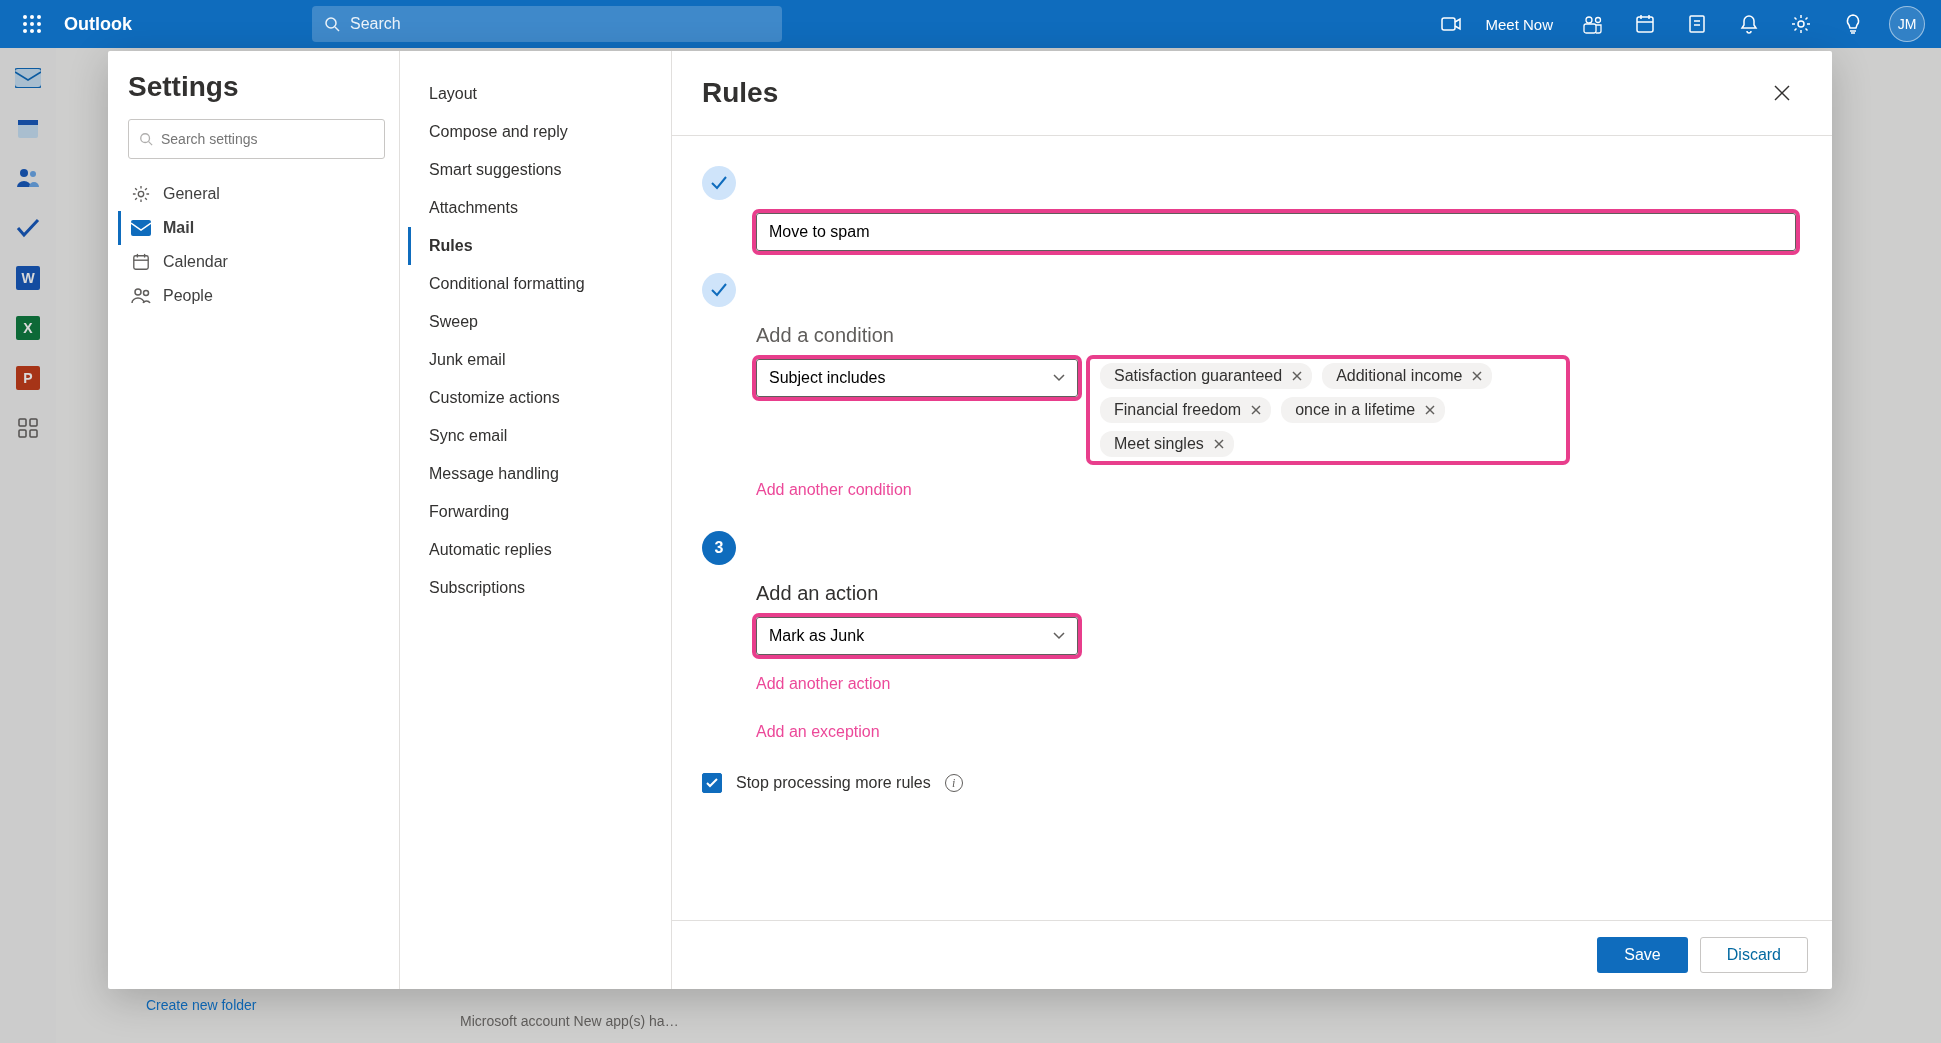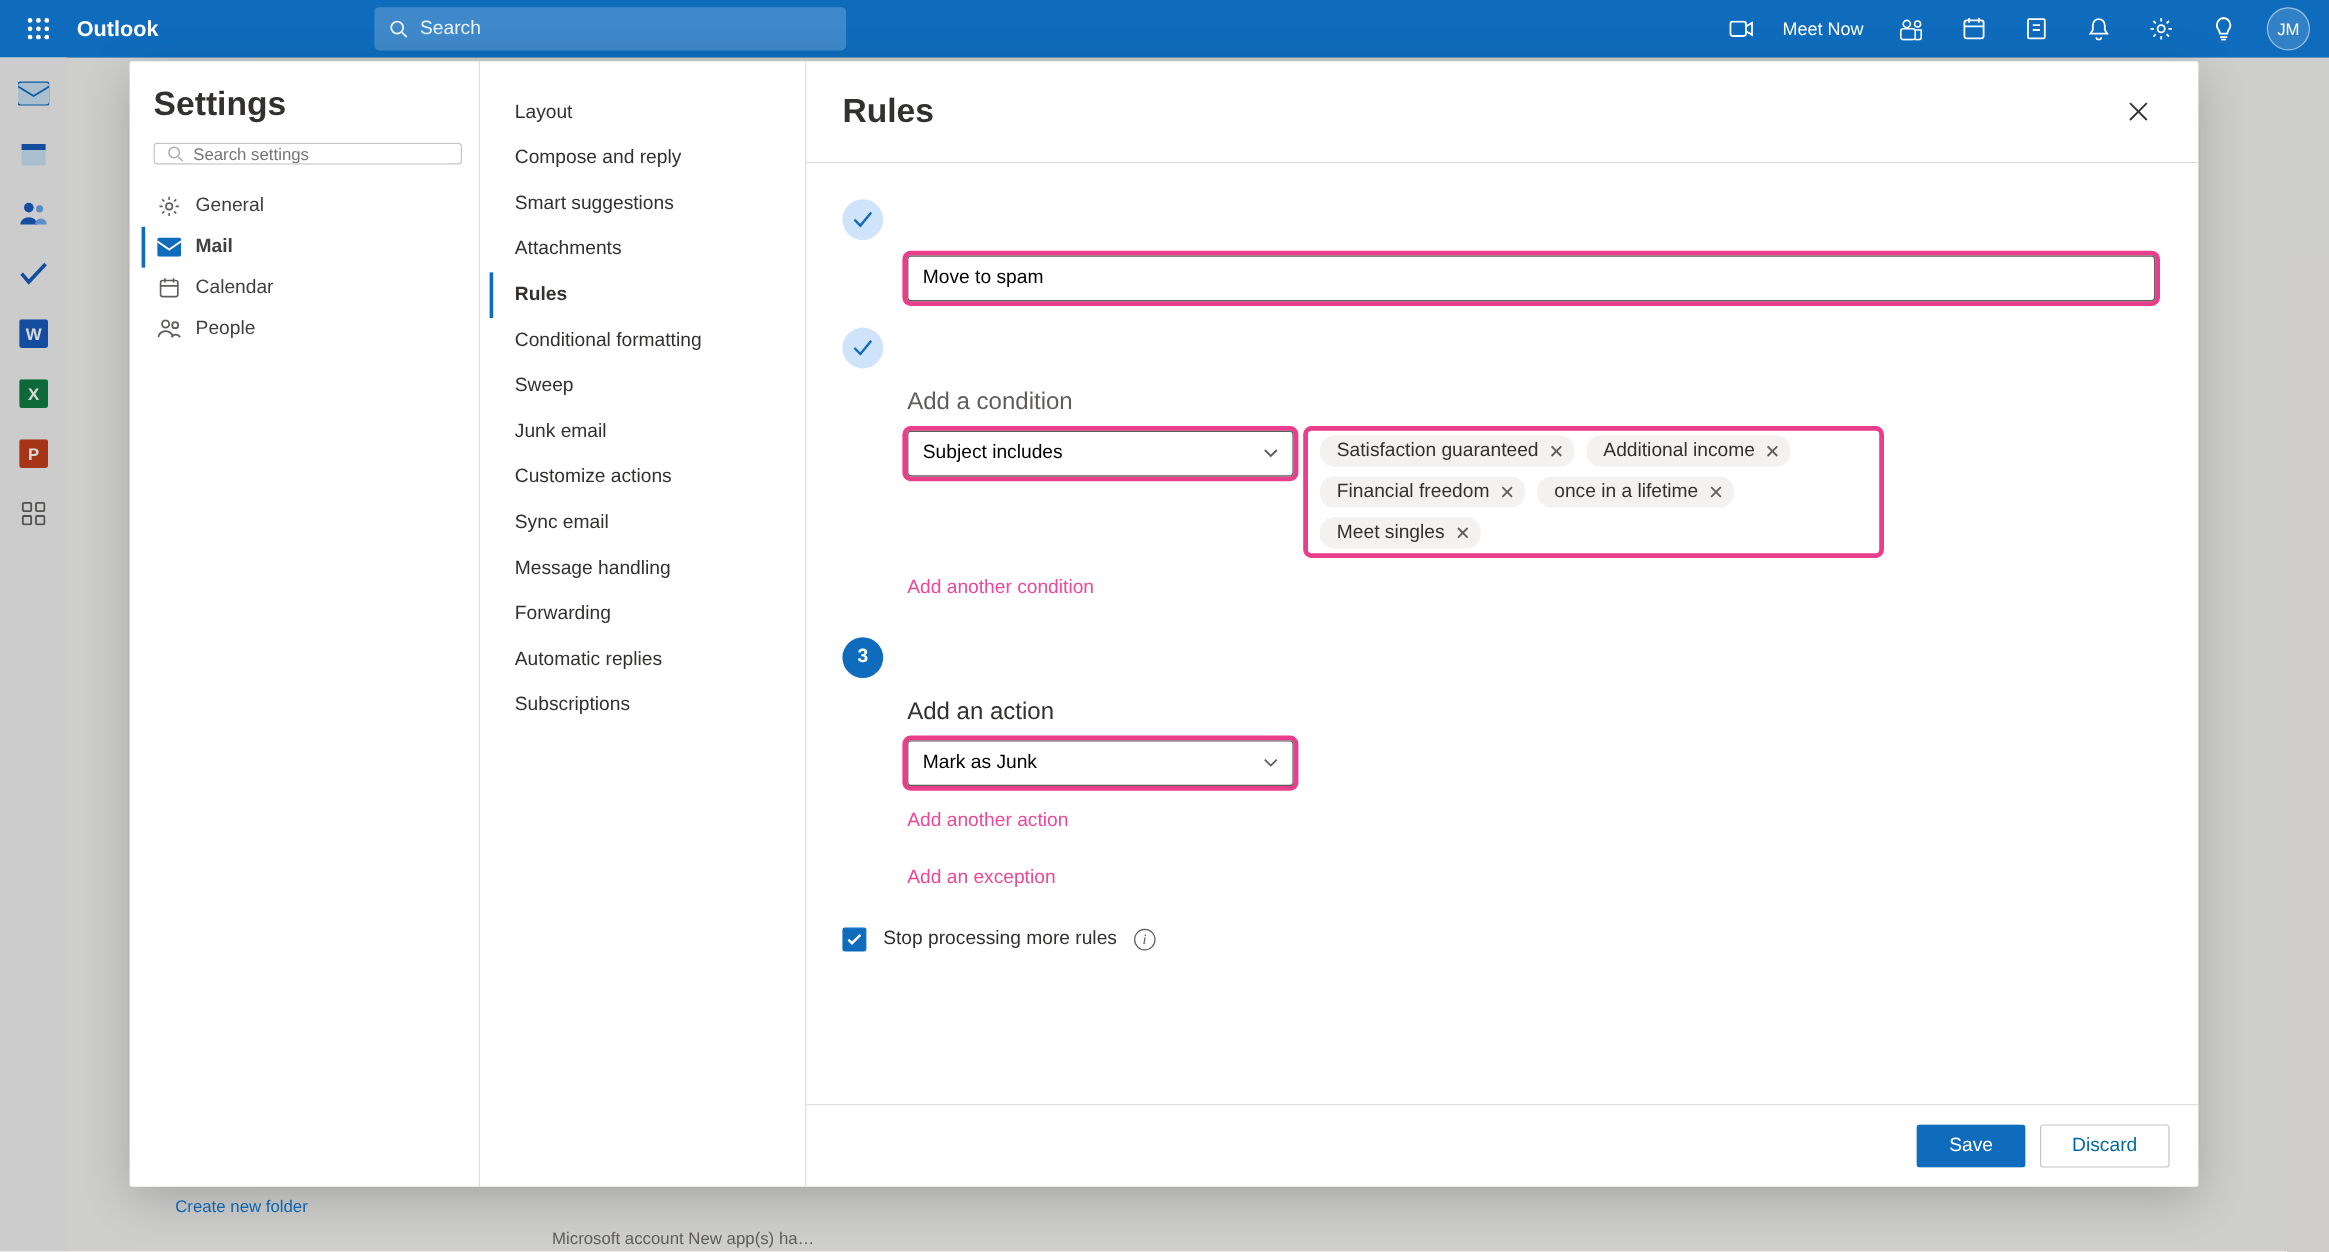--- a/index.html
+++ b/index.html
@@ -2,21 +2,21 @@
 <html><head>
 <meta charset="utf-8">
 <style>
   * { box-sizing: border-box; margin: 0; padding: 0; }
   body { font-family: "Segoe UI", -apple-system, sans-serif; background: #f3f2f1; width: 1941px; height: 1043px; overflow: hidden; position: relative; }
   
   
   .top-bar { background: #0f6cbd; height: 48px; display: flex; align-items: center; padding: 0 8px; color: white; }
   .waffle-icon { width: 48px; height: 48px; display: flex; align-items: center; justify-content: center; font-size: 18px; cursor: pointer; }
   .app-name { font-size: 18px; font-weight: 600; margin-left: 8px; margin-right: 180px; }
-  .search-box { background: rgba(255,255,255,0.2); height: 36px; width: 393px; border-radius: 4px; display: flex; align-items: center; padding: 0 12px; }
+  .search-box { background: rgba(255,255,255,0.2); height: 36px; width: 470px; border-radius: 4px; display: flex; align-items: center; padding: 0 12px; }
   .search-box .srch-icon { margin-right: 10px; opacity: 0.9; }
   .search-box input { background: transparent; border: none; color: white; font-size: 16px; outline: none; flex: 1; }
   .search-box input::placeholder { color: rgba(255,255,255,0.9); }
   .top-right { margin-left: auto; display: flex; align-items: center; gap: 4px; }
   .top-icon-btn { width: 48px; height: 48px; display: flex; align-items: center; justify-content: center; cursor: pointer; position: relative; }
   .meet-now { display: flex; align-items: center; gap: 24px; padding: 0 12px; font-size: 15px; cursor: pointer; }
   .avatar { width: 36px; height: 36px; border-radius: 50%; background: rgba(255,255,255,0.15); border: 1px solid rgba(255,255,255,0.5); display: flex; align-items: center; justify-content: center; font-size: 14px; margin: 0 8px; }
   
   
   .left-rail { position: absolute; left: 0; top: 48px; width: 56px; height: calc(100% - 48px); background: #f0f0f0; display: flex; flex-direction: column; align-items: center; padding-top: 14px; gap: 18px; }
@@ -25,21 +25,21 @@
   
   
   .overlay { position: absolute; inset: 0; background: rgba(0,0,0,0.15); top: 48px; }
   
   
   .modal { position: absolute; left: 108px; top: 51px; width: 1724px; height: 938px; background: white; display: flex; border-radius: 2px; box-shadow: 0 10px 40px rgba(0,0,0,0.2); }
   
   
   .col1 { width: 292px; border-right: 1px solid #e1dfdd; padding: 20px 14px 20px 20px; }
   .col1 h1 { font-size: 28px; font-weight: 600; color: #323130; margin-bottom: 16px; }
-  .settings-search { width: 100%; height: 18px; border: 1px solid #c8c6c4; border-radius: 3px; padding: 0 10px; display: flex; align-items: center; gap: 8px; margin-bottom: 18px; }
+  .settings-search { width: 100%; height: 40px; border: 1px solid #c8c6c4; border-radius: 3px; padding: 0 10px; display: flex; align-items: center; gap: 8px; margin-bottom: 18px; }
   .settings-search input { border: none; outline: none; font-size: 14px; flex: 1; }
   .settings-search svg { opacity: 0.5; }
   .cat-item { display: flex; align-items: center; gap: 12px; padding: 8px 4px; font-size: 16px; color: #404040; cursor: pointer; border-left: 3px solid transparent; margin-left: -10px; padding-left: 10px; }
   .cat-item.selected { border-left-color: #0f6cbd; font-weight: 600; }
   .cat-item.selected .cat-icon { color: #0f6cbd; }
   .cat-icon { width: 20px; display: flex; justify-content: center; color: #605e5c; }
   
   
   .col2 { width: 272px; border-right: 1px solid #e1dfdd; padding: 24px 8px; }
   .sub-item { padding: 10px 18px; font-size: 16px; color: #323130; cursor: pointer; border-left: 3px solid transparent; }
@@ -78,21 +78,21 @@
   .check-row { display: flex; align-items: center; gap: 14px; font-size: 16px; color: #323130; margin-bottom: 18px; }
   .checkbox { width: 20px; height: 20px; border: 1px solid #605e5c; border-radius: 2px; display: flex; align-items: center; justify-content: center; cursor: pointer; }
   .checkbox.checked { background: #0f6cbd; border-color: #0f6cbd; color: white; }
   .info-icon { width: 18px; height: 18px; border: 1px solid #605e5c; border-radius: 50%; display: flex; align-items: center; justify-content: center; font-size: 12px; color: #605e5c; font-style: italic; font-family: Georgia, serif; cursor: pointer; }
   
   .col3-foot { border-top: 1px solid #e1dfdd; padding: 16px 24px; display: flex; justify-content: flex-end; gap: 12px; }
   .btn { height: 36px; padding: 0 26px; border-radius: 3px; font-size: 16px; cursor: pointer; border: 1px solid transparent; }
   .btn-primary { background: #0f6cbd; color: white; }
   .btn-secondary { background: white; color: #0369a1; border-color: #c8c6c4; }
   .bg-col { position:absolute; left:120px; bottom:0; font-size:14px; color:#0f6cbd; padding:30px 0 30px 26px;}
-  .bg-snippet { position:absolute; left:460px; bottom:0; font-size:14px; color:#605e5c; line-height:1.4;}
+  .bg-snippet { position:absolute; left:460px; bottom:11px; font-size:14px; color:#605e5c; line-height:1.4;}
   svg { display: block; }
 </style>
 </head>
 <body>
 
 <div class="top-bar">
   <div class="waffle-icon">
     <svg width="18" height="18" viewBox="0 0 18 18" fill="white">
         <circle cx="2" cy="2" r="2"></circle>
         <circle cx="9" cy="2" r="2"></circle>

